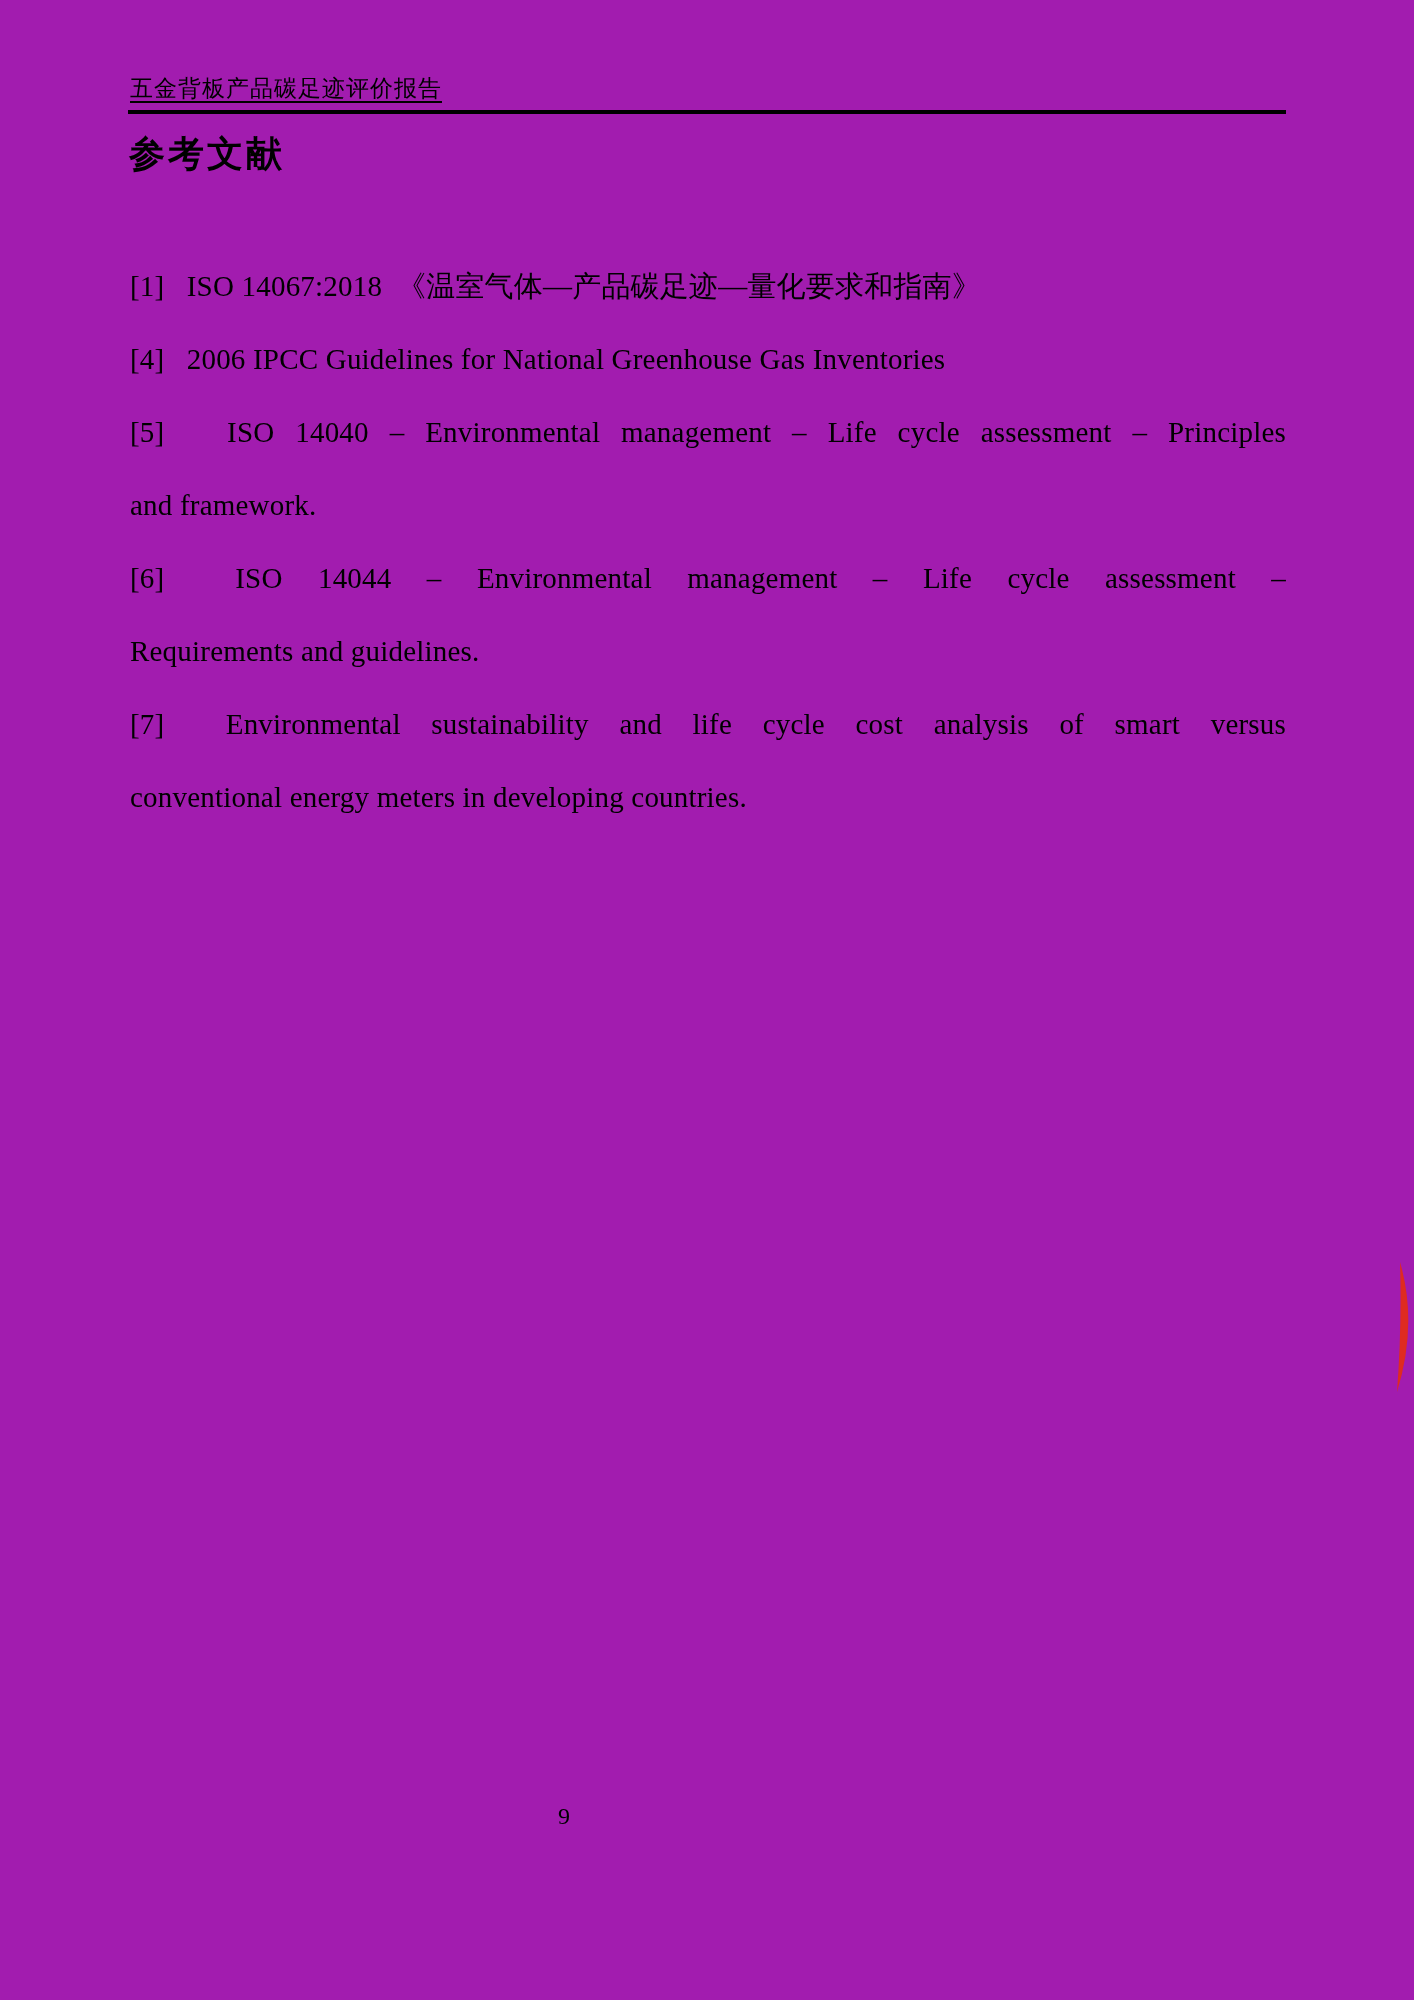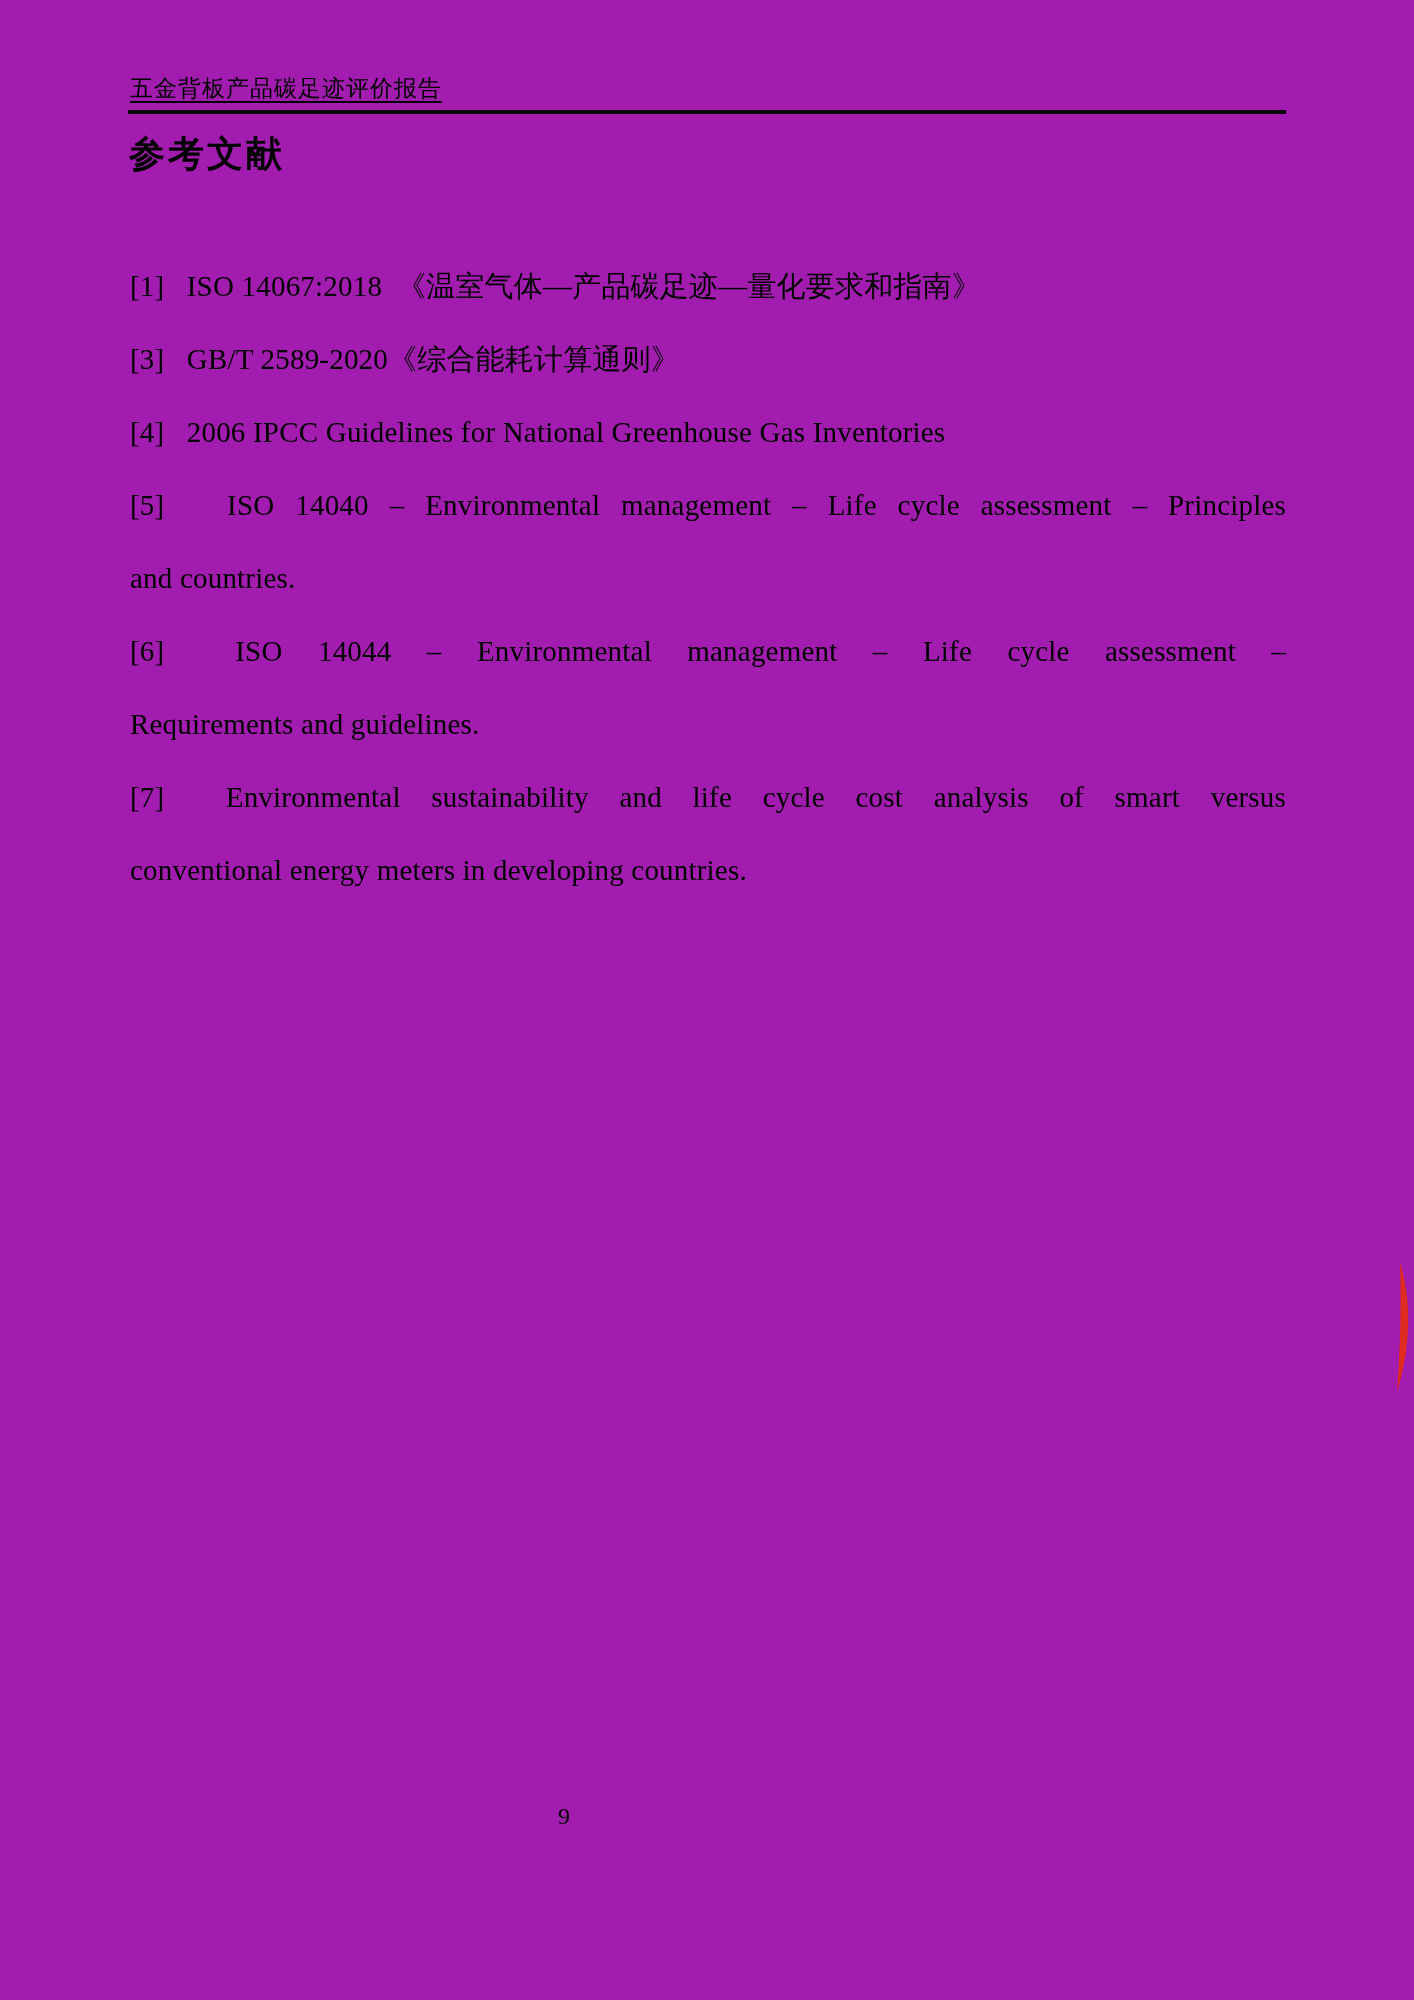--- a/index.html
+++ b/index.html
@@ -88,24 +88,23 @@
   <div class="header">
     <span class="header-text">五金背板产品碳足迹评价报告</span>
   </div>
 
   <div class="header-rule"></div>
 
   <h1 class="title">参考文献</h1>
 
   <div class="refs">
     <div class="line">[1]&nbsp;&nbsp;&nbsp;ISO 14067:2018&nbsp;&nbsp;《温室气体—产品碳足迹—量化要求和指南》</div>
-    <div class="line">[3]&nbsp;&nbsp;&nbsp;GB/T 2589-2020《综合能耗计算通则》</div>
     <div class="line">[4]&nbsp;&nbsp;&nbsp;2006 IPCC Guidelines for National Greenhouse Gas Inventories</div>
     <div class="line justify">[5]&nbsp;&nbsp;&nbsp;ISO 14040 – Environmental management – Life cycle assessment – Principles</div>
-    <div class="line">and countries.</div>
+    <div class="line">and framework.</div>
     <div class="line justify">[6]&nbsp;&nbsp;ISO 14044 – Environmental management – Life cycle assessment –</div>
     <div class="line">Requirements and guidelines.</div>
     <div class="line justify">[7]&nbsp;&nbsp;Environmental sustainability and life cycle cost analysis of smart versus</div>
     <div class="line">conventional energy meters in developing countries.</div>
   </div>
 
   <svg class="seal" viewBox="0 0 18 130" xmlns="http://www.w3.org/2000/svg" aria-hidden="true">
     <path d="M4,0 Q22,62 1,130 Q6,64 4,0 Z" fill="#df2b20"></path>
   </svg>
 

